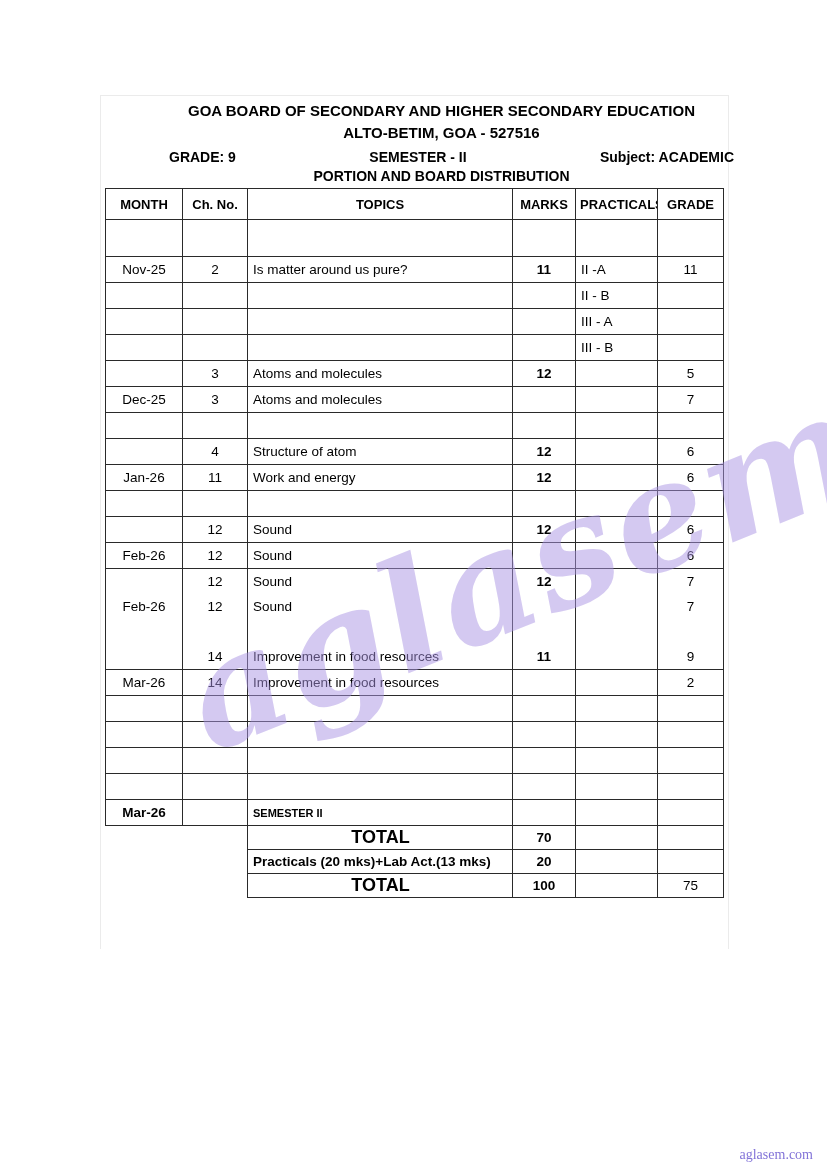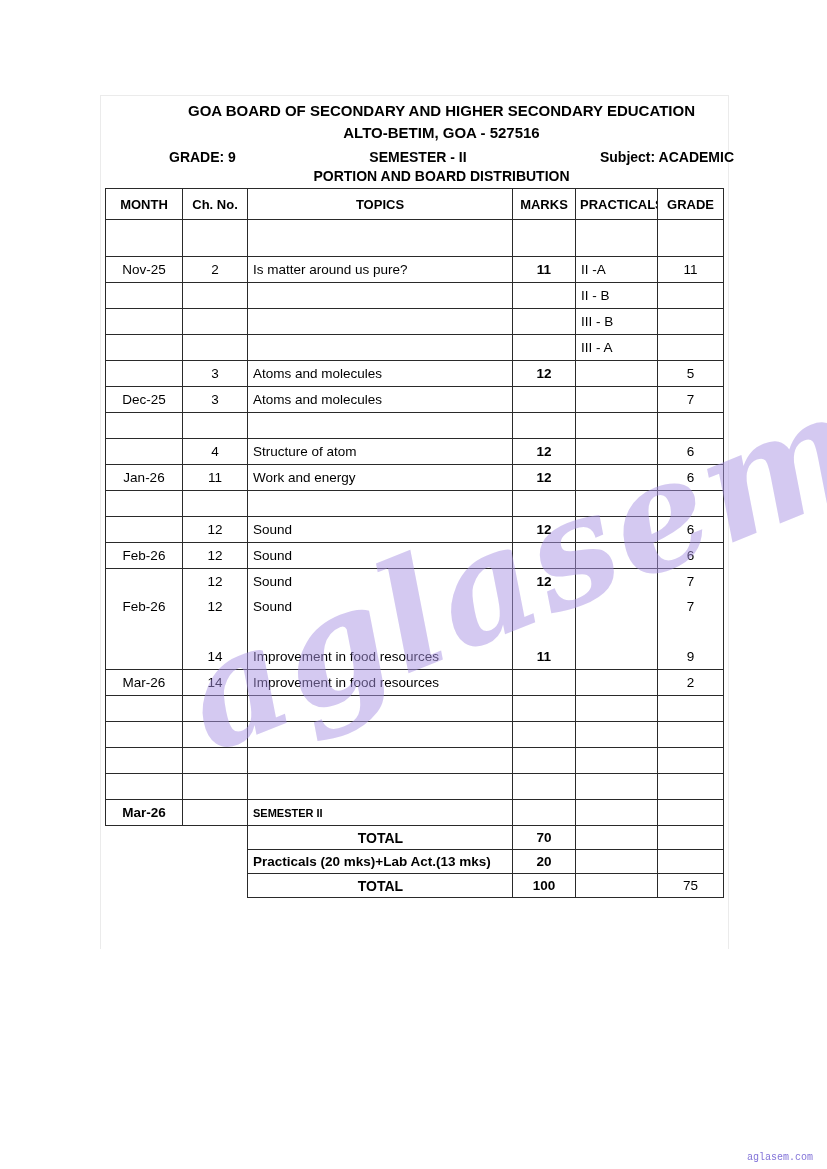--- a/index.html
+++ b/index.html
@@ -40,34 +40,34 @@
 
   tr.nb td{border-bottom:none;}
   tr.nb + tr td{border-top:none;}
 
   tr.semester td{font-weight:bold;}
   tr.semester td.c-topic{font-size:11px;}
 
   tr.summary td{height:23px;}
   td.blank{border:none;background:#fff;}
   td.s-label{font-weight:bold;font-size:13px;text-align:left;padding-left:5px;}
-  td.s-label.center{text-align:center;font-size:14px;}
+  td.s-label.center{text-align:center;font-size:18px;}
   td.s-marks{font-weight:bold;text-align:center;font-size:14px;}
   td.s-hours{text-align:center;font-size:13px;font-weight:normal;}
 
   .wm{
     position:absolute;left:165px;top:495px;z-index:4;pointer-events:none;
     font-family:"DejaVu Serif",serif;font-style:italic;font-weight:bold;
     font-size:150px;line-height:1;letter-spacing:3px;
     color:rgba(170,148,228,0.50);
     transform:rotate(-22deg);
   }
   .footer{
     position:absolute;right:14px;bottom:6px;
-    font-family:Liberation Mono, monospace;font-size:10px;color:#8273d8;
+    font-family:Liberation Serif, serif;font-size:14px;color:#8273d8;
   }
 </style>
 </head>
 <body>
 
 <div class="sheet"></div>
 
 <div class="content">
   <div class="t">GOA BOARD OF SECONDARY AND HIGHER SECONDARY EDUCATION</div>
   <div class="t">ALTO-BETIM, GOA - 527516</div>
@@ -122,29 +122,29 @@
           <td class="c-topic"></td>
           <td class="c-marks"></td>
           <td class="c-prac">II - B</td>
           <td class="c-hours"></td>
         </tr>
         <tr class="">
           <td class="c-month"></td>
           <td class="c-ch"></td>
           <td class="c-topic"></td>
           <td class="c-marks"></td>
+          <td class="c-prac">III - A</td>
+          <td class="c-hours"></td>
+        </tr>
+        <tr class="">
+          <td class="c-month"></td>
+          <td class="c-ch"></td>
+          <td class="c-topic"></td>
+          <td class="c-marks"></td>
           <td class="c-prac">III - B</td>
-          <td class="c-hours"></td>
-        </tr>
-        <tr class="">
-          <td class="c-month"></td>
-          <td class="c-ch"></td>
-          <td class="c-topic"></td>
-          <td class="c-marks"></td>
-          <td class="c-prac">III - A</td>
           <td class="c-hours"></td>
         </tr>
         <tr class="">
           <td class="c-month"></td>
           <td class="c-ch">3</td>
           <td class="c-topic">Atoms and molecules</td>
           <td class="c-marks">12</td>
           <td class="c-prac"></td>
           <td class="c-hours">5</td>
         </tr>

